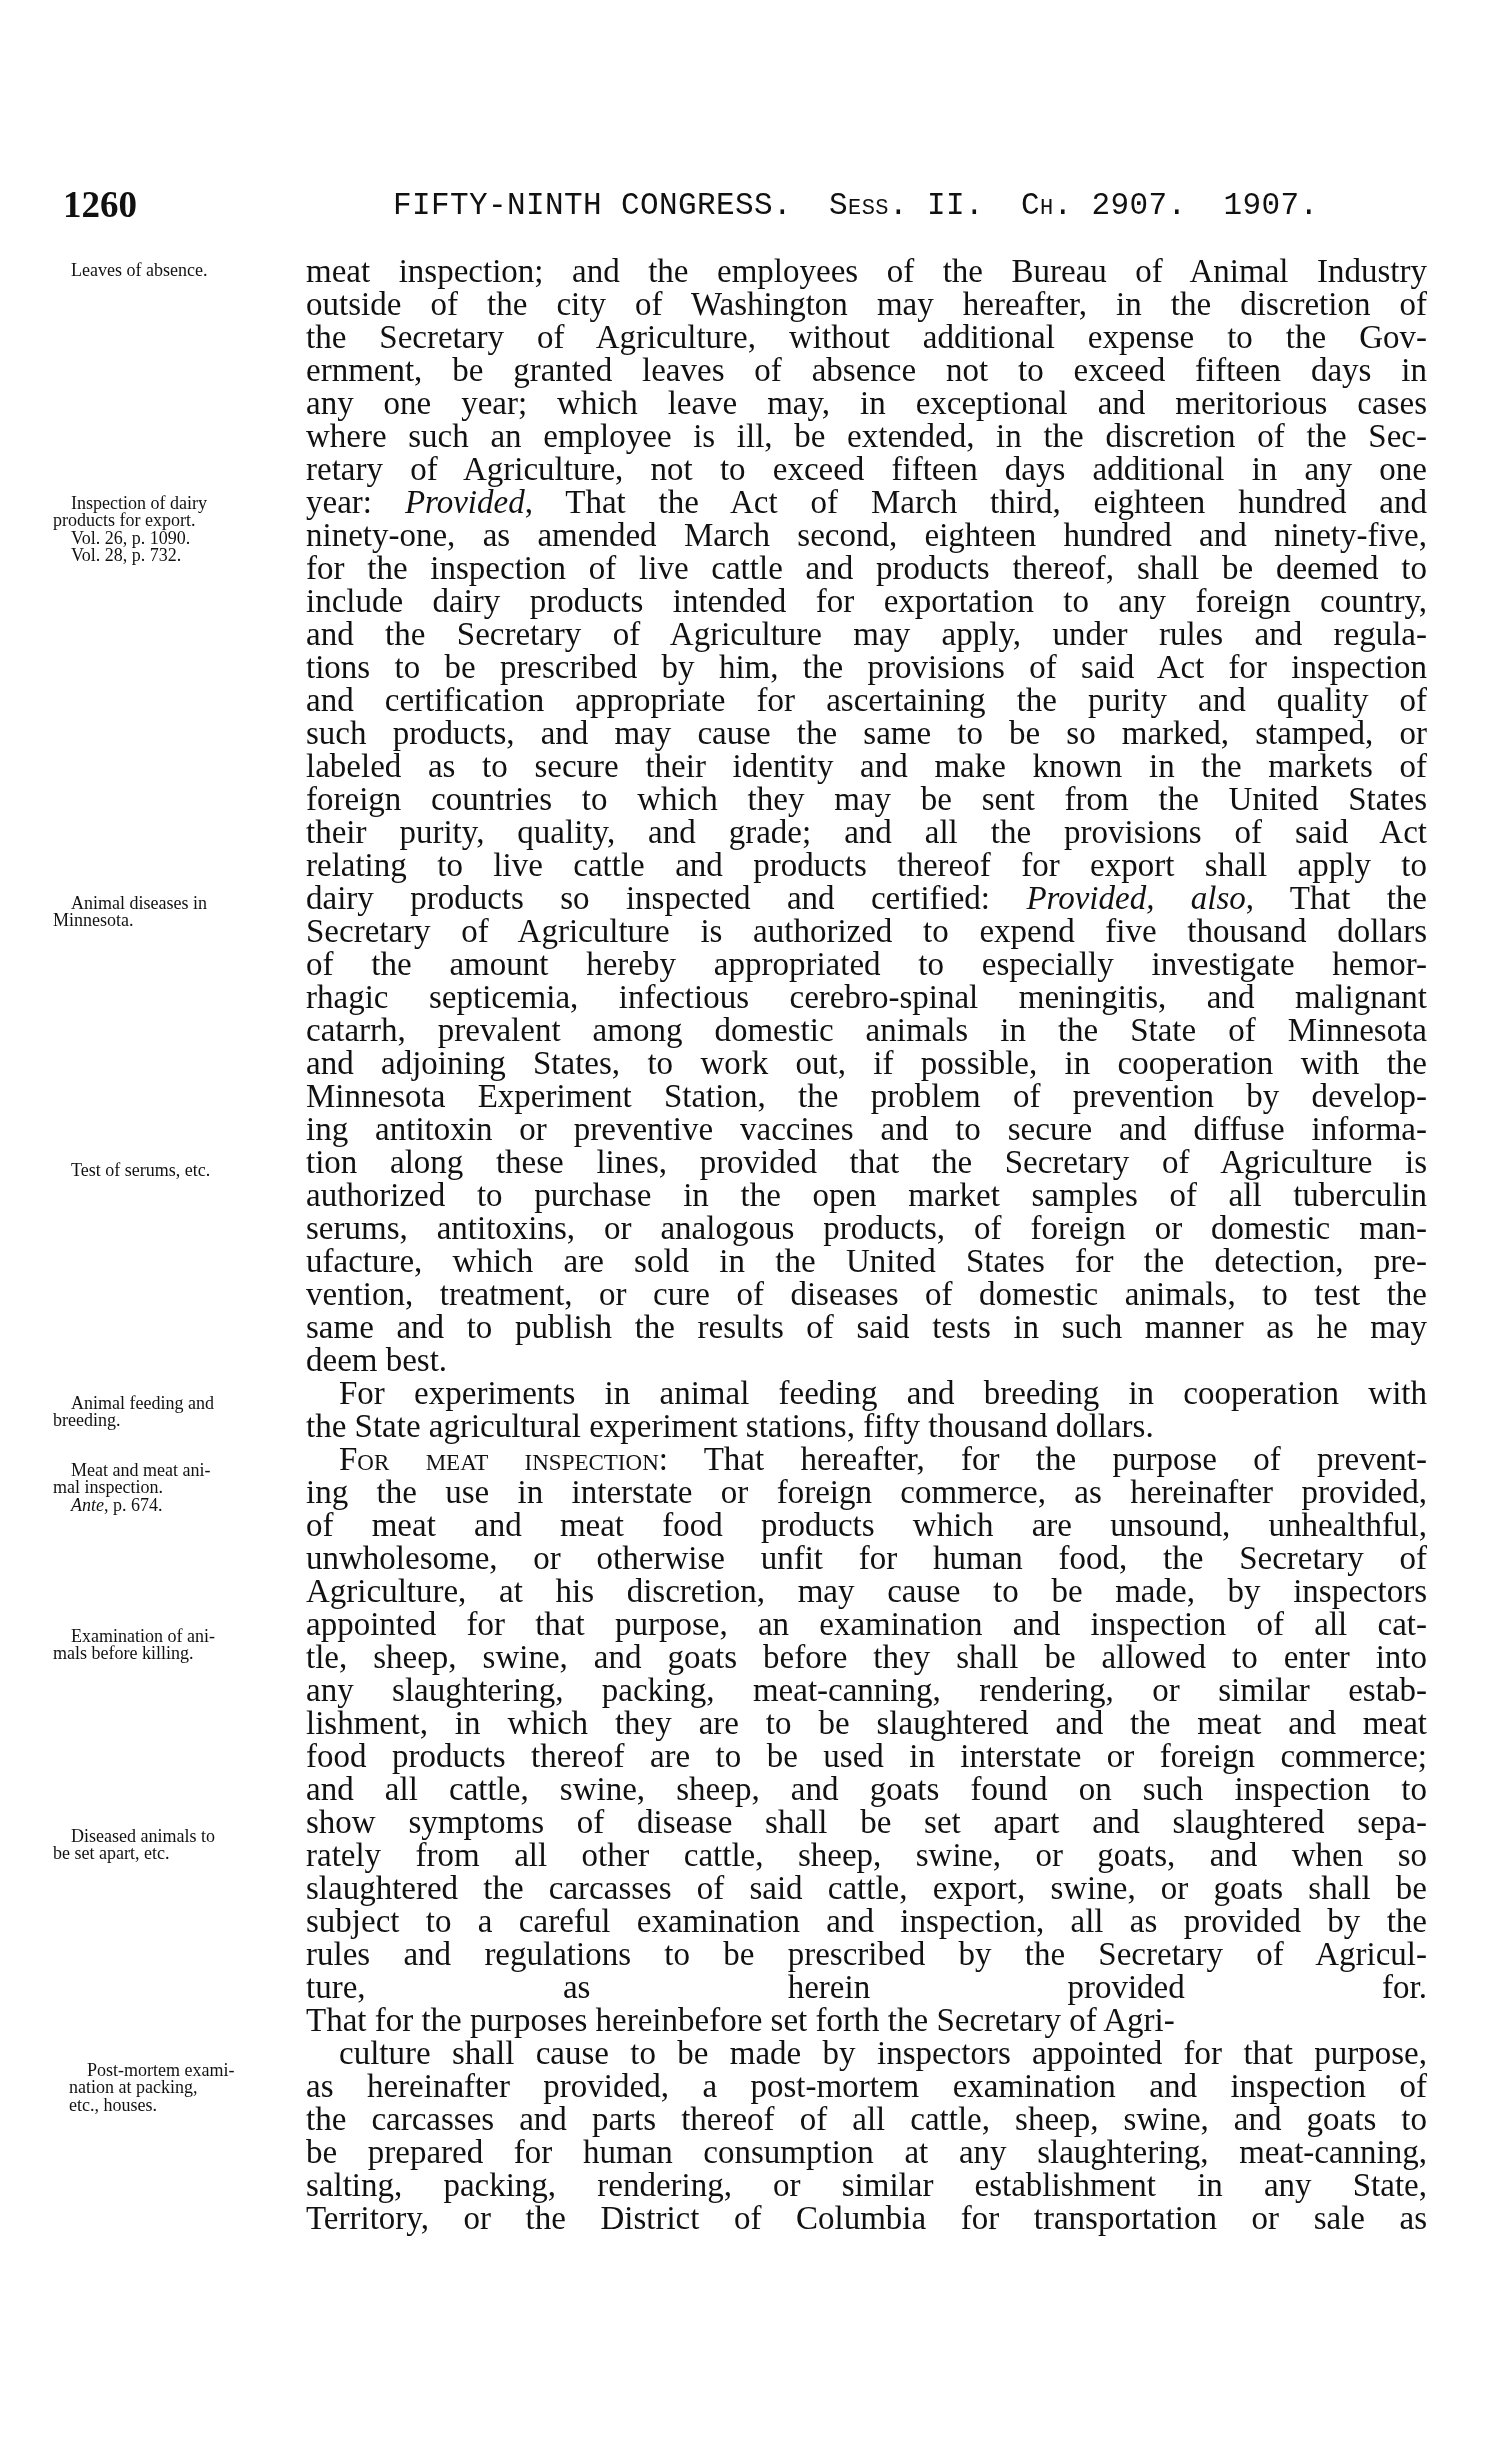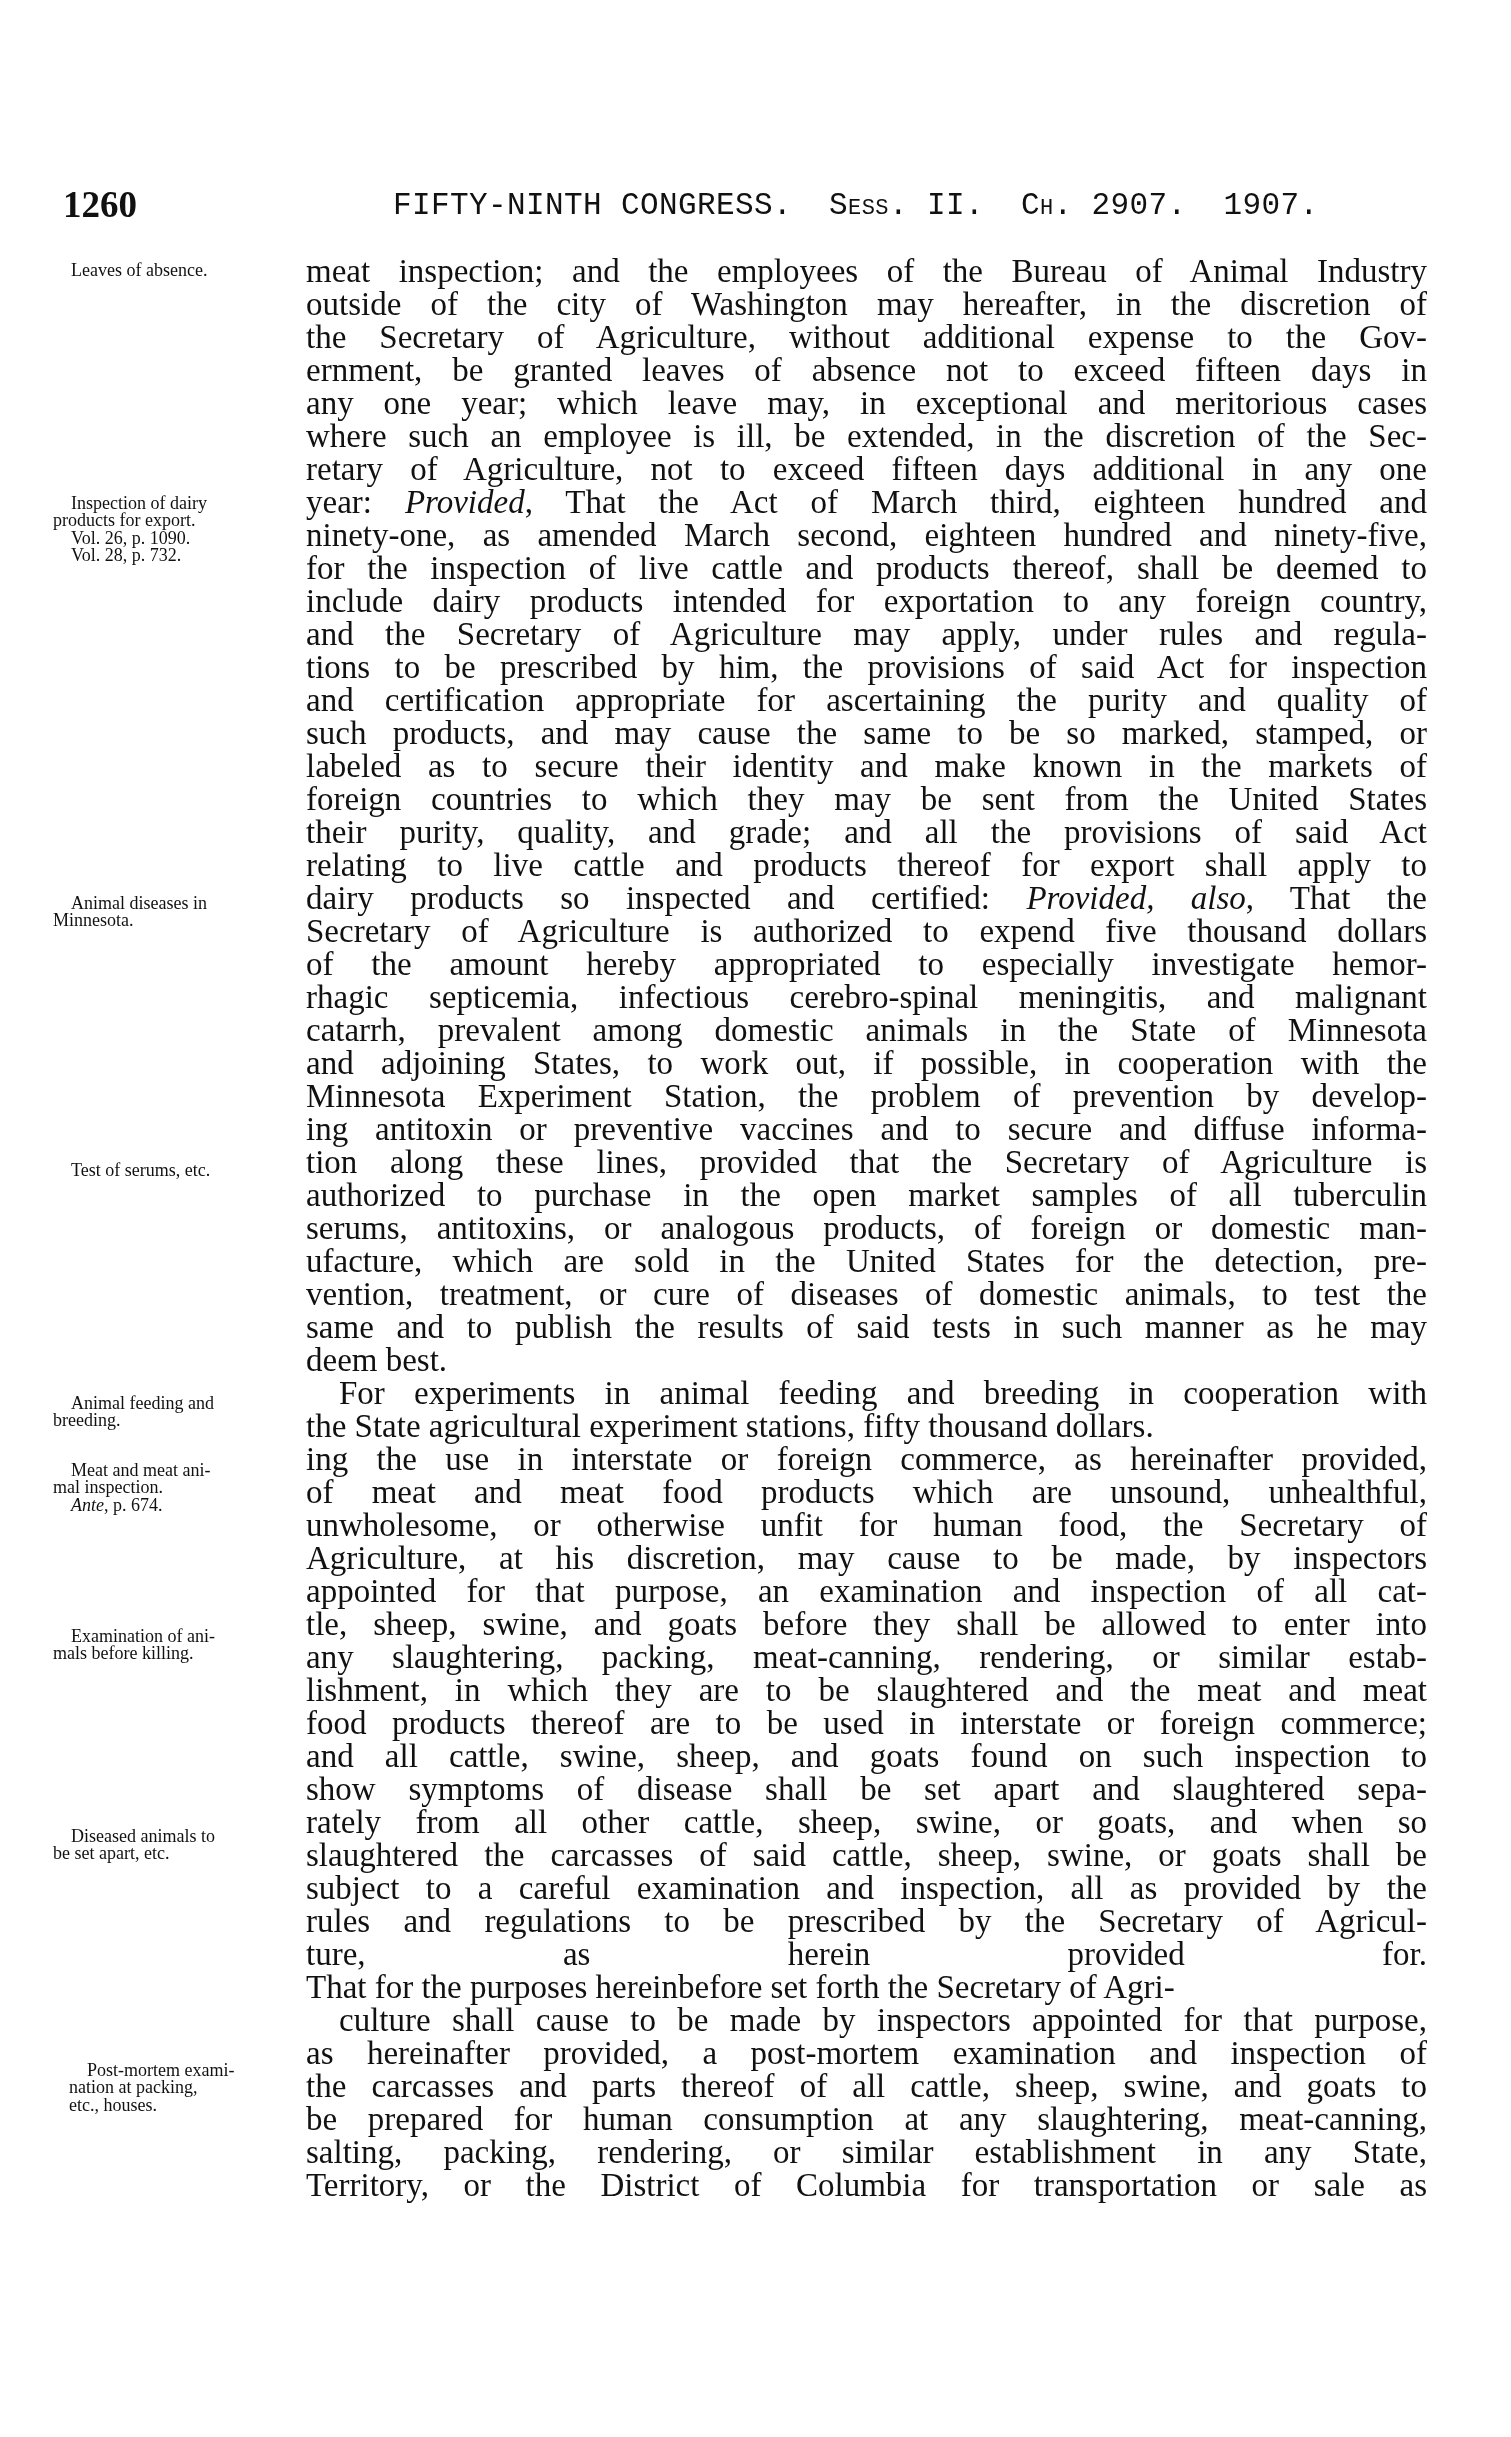--- a/index.html
+++ b/index.html
@@ -63,33 +63,34 @@
     <div class="line">ing antitoxin or preventive vaccines and to secure and diffuse informa-</div>
     <div class="line">tion along these lines, provided that the Secretary of Agriculture is</div>
     <div class="line">authorized to purchase in the open market samples of all tuberculin</div>
     <div class="line">serums, antitoxins, or analogous products, of foreign or domestic man-</div>
     <div class="line">ufacture, which are sold in the United States for the detection, pre-</div>
     <div class="line">vention, treatment, or cure of diseases of domestic animals, to test the</div>
     <div class="line">same and to publish the results of said tests in such manner as he may</div>
     <div class="line last">deem best.</div>
     <div class="line indent">For experiments in animal feeding and breeding in cooperation with</div>
     <div class="line last">the State agricultural experiment stations, fifty thousand dollars.</div>
+    <div class="line indent"><span class="sc-inline">For meat inspection</span>: That hereafter, for the purpose of prevent-</div>
     <div class="line">ing the use in interstate or foreign commerce, as hereinafter provided,</div>
     <div class="line">of meat and meat food products which are unsound, unhealthful,</div>
     <div class="line">unwholesome, or otherwise unfit for human food, the Secretary of</div>
     <div class="line">Agriculture, at his discretion, may cause to be made, by inspectors</div>
     <div class="line">appointed for that purpose, an examination and inspection of all cat-</div>
     <div class="line">tle, sheep, swine, and goats before they shall be allowed to enter into</div>
     <div class="line">any slaughtering, packing, meat-canning, rendering, or similar estab-</div>
     <div class="line">lishment, in which they are to be slaughtered and the meat and meat</div>
     <div class="line">food products thereof are to be used in interstate or foreign commerce;</div>
     <div class="line">and all cattle, swine, sheep, and goats found on such inspection to</div>
     <div class="line">show symptoms of disease shall be set apart and slaughtered sepa-</div>
     <div class="line">rately from all other cattle, sheep, swine, or goats, and when so</div>
-    <div class="line">slaughtered the carcasses of said cattle, sheep, swine, or goats shall be</div>
+    <div class="line">slaughtered the carcasses of said cattle, export, swine, or goats shall be</div>
     <div class="line">subject to a careful examination and inspection, all as provided by the</div>
     <div class="line">rules and regulations to be prescribed by the Secretary of Agricul-</div>
     <div class="line">ture, as herein provided for.</div>
     <div class="line last">That for the purposes hereinbefore set forth the Secretary of Agri-</div>
     <div class="line indent">culture shall cause to be made by inspectors appointed for that purpose,</div>
     <div class="line">as hereinafter provided, a post-mortem examination and inspection of</div>
     <div class="line">the carcasses and parts thereof of all cattle, sheep, swine, and goats to</div>
     <div class="line">be prepared for human consumption at any slaughtering, meat-canning,</div>
     <div class="line">salting, packing, rendering, or similar establishment in any State,</div>
     <div class="line">Territory, or the District of Columbia for transportation or sale as</div>

